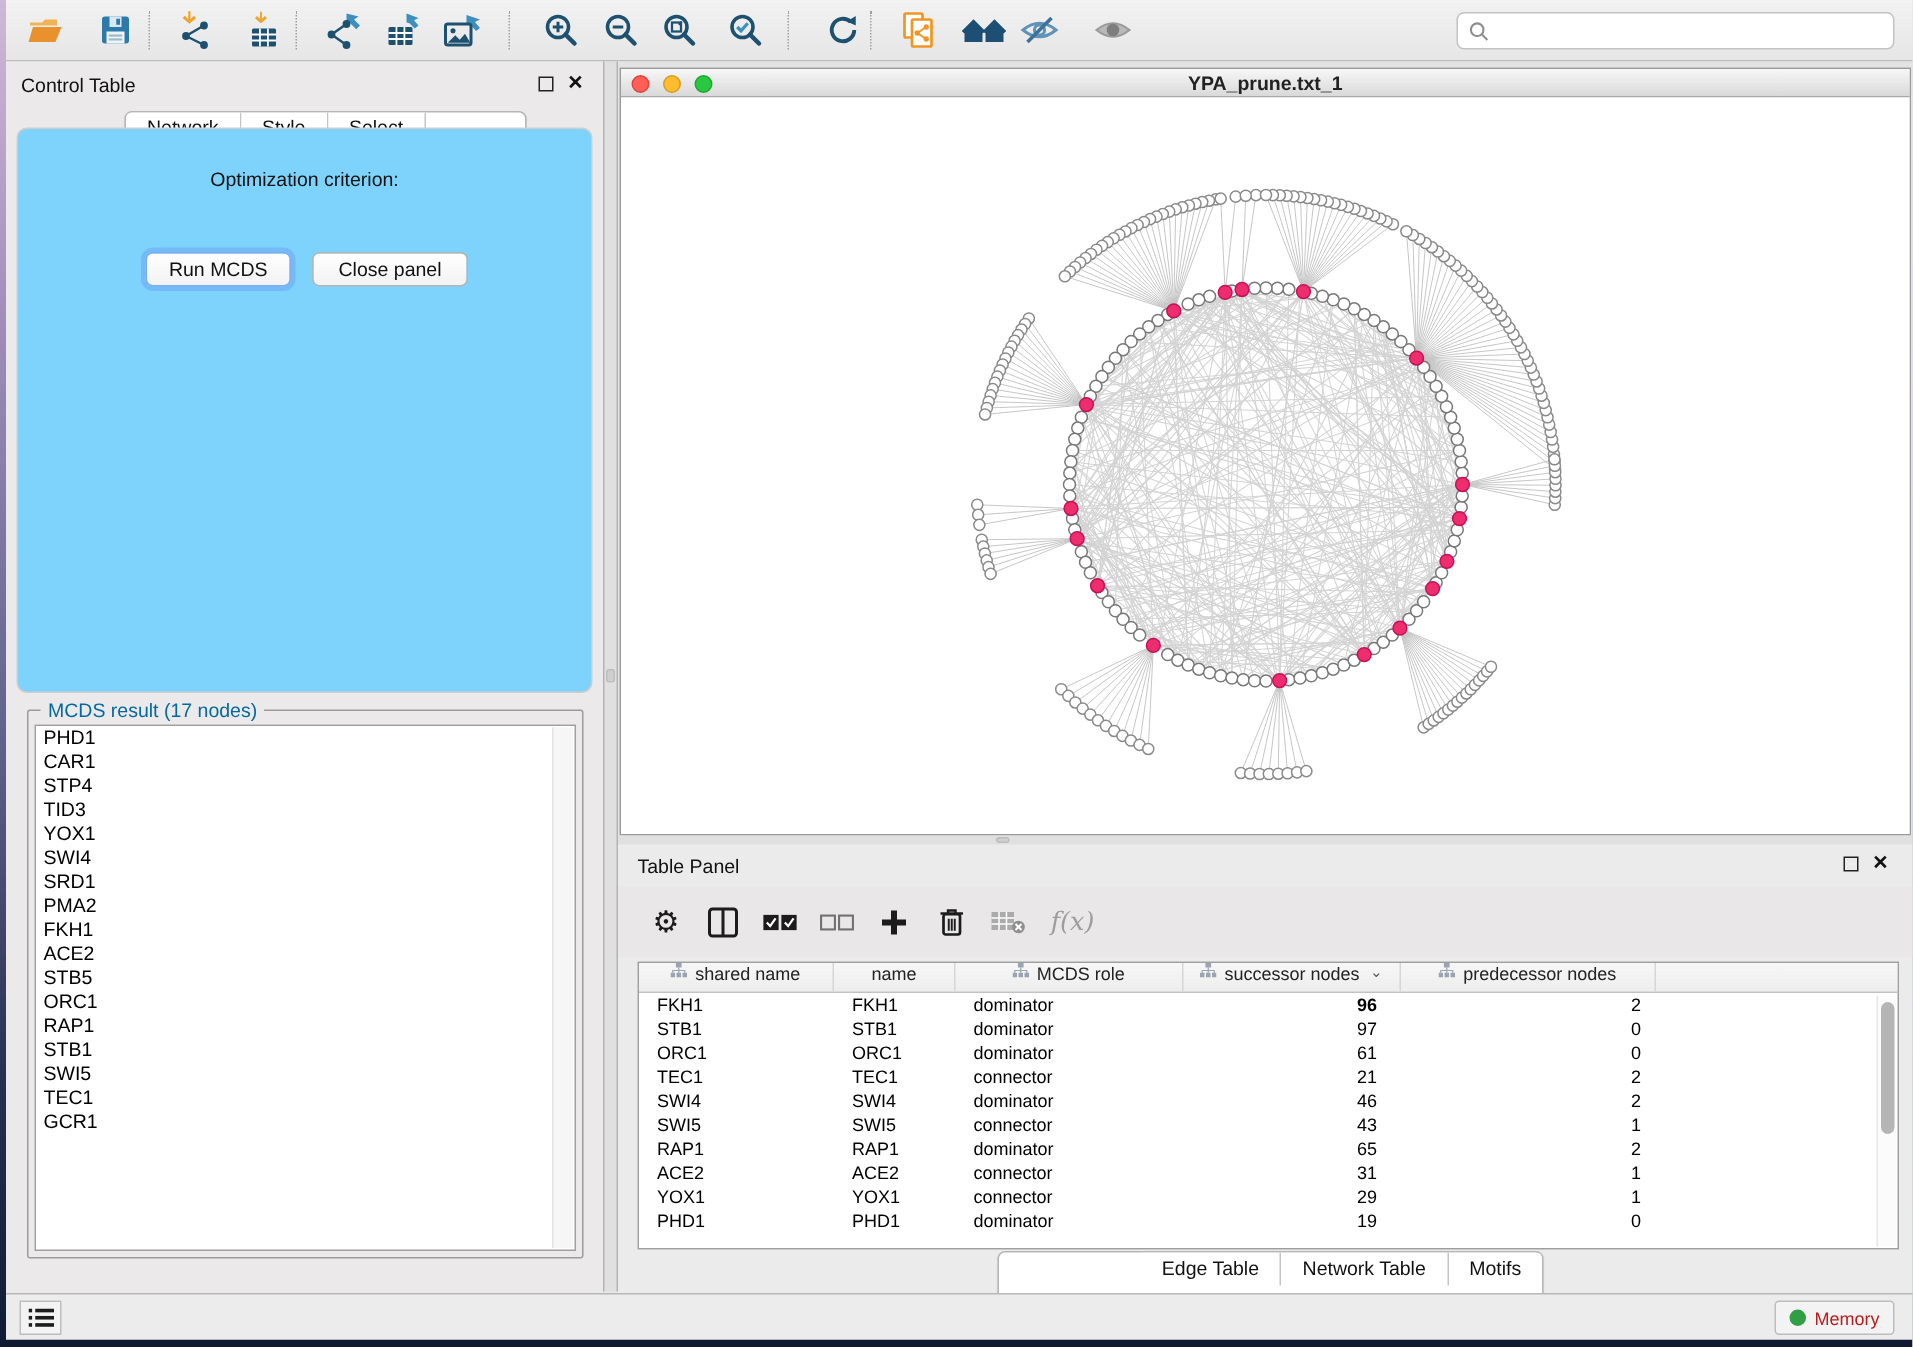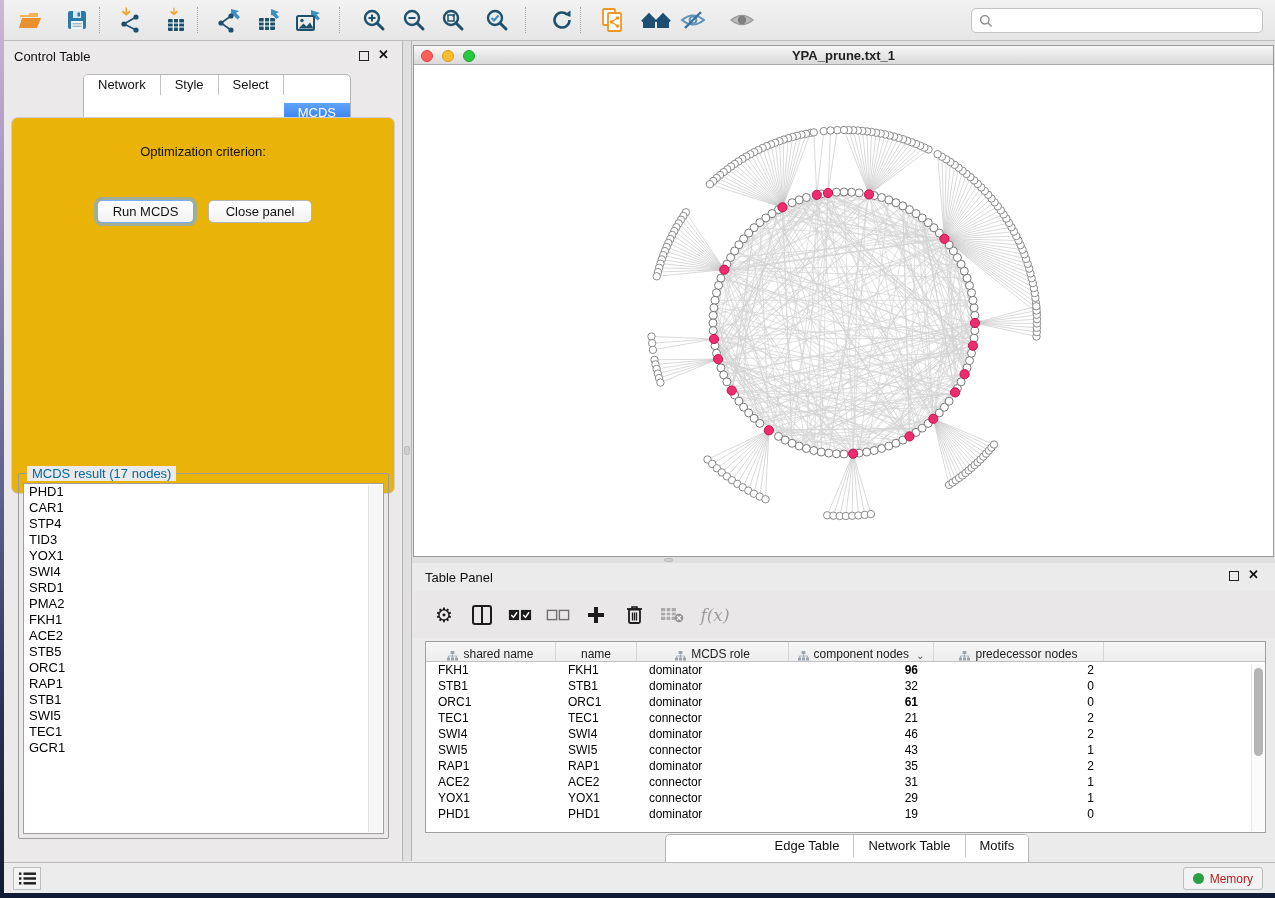--- a/index.html
+++ b/index.html
@@ -25,22 +25,22 @@
   .float-ic { position:absolute; top:10px; width:10px; height:10px; border:1.6px solid #222; background:transparent; }
   .close-ic { position:absolute; top:7px; font-size:13px; font-weight:bold; color:#111; line-height:14px; }
   #cp-float { right:33px; } #cp-close { right:13px; }
 
   .seg-tabs { position:absolute; display:flex; border:1px solid #b6b6b6; border-radius:5px; overflow:hidden; background:#fff; box-shadow:0 1px 1px rgba(0,0,0,.08);}
   .seg-tab { padding:0 14px; height:20px; line-height:20px; font-size:13px; color:#111; background:#fff; border-right:1px solid #c4c4c4; }
   .seg-tab:last-child { border-right:none; }
   .seg-tab.active { background:linear-gradient(180deg,#62a4f8,#2e7bf3); color:#fff;margin-top:28px; }
   #cp-tabs { left:79px; top:33px; }
 
-  #cp-inner { position:absolute; left:7px; top:44px; width:384px; height:377px; background:#eab308;
-    border:1px solid #cfcdcd; border-radius:7px;margin-top:32px; }
+  #cp-inner { position:absolute; left:7px; top:44px; width:384px; height:377px; background:#7dd3fc;
+    border:1px solid #cfcdcd; border-radius:7px; }
   #opt-label { position:absolute; left:0; top:26px; width:100%; text-align:center; font-size:13px; color:#111; }
   #criterion-combo { position:absolute; left:36px; top:51px; width:314px; height:20px; background:#fff;
     border:1px solid #b9b9b9; border-radius:4px; display:flex; align-items:center; }
   #criterion-combo .combo-text { flex:1; font-size:13px; padding-left:9px; white-space:nowrap; overflow:hidden; }
   #criterion-combo .combo-step { width:18px; height:20px; margin-right:-1px; border-radius:0 4px 4px 0;
     background:linear-gradient(180deg,#6aa9f8,#2d7bf5); position:relative; }
   .chev-up, .chev-dn { position:absolute; left:5px; width:0; height:0; border-left:4px solid transparent; border-right:4px solid transparent; }
   .chev-up { top:4px; border-bottom:4px solid #fff; }
   .chev-dn { bottom:4px; border-top:4px solid #fff; }
   .cp-btn { position:absolute; top:82px; height:23px; background:linear-gradient(180deg,#ffffff,#f2f2f2);
@@ -79,21 +79,21 @@
   #tp-title { position:absolute; left:13px; top:7px; font-size:13px; color:#111; }
   #tp-float { right:36px; } #tp-close { right:16px; }
   #tp-toolbar { position:absolute; left:0; top:28px; width:100%; height:47px; background:#e9e7e7;
     display:flex; align-items:center; padding-left:20px; }
   .tp-ic { width:24px; margin-right:14px; display:flex; justify-content:center; align-items:center; }
   .gear-glyph { font-size:20px; color:#1c1c1c; line-height:20px; }
   .fx-glyph { font-family:"DejaVu Serif", serif; font-style:italic; font-size:17px; color:#9d9d9d; }
 
   #data-table { position:absolute; left:13px; top:78px; width:841px; height:192px; background:#fff; border:1px solid #9f9f9f; overflow:hidden; }
   #dt-header { display:flex; height:20px; background:linear-gradient(180deg,#f7f7f7,#ededed); border-bottom:1px solid #c2c2c2; }
-  .col-h { display:flex; align-items:flex-end; justify-content:center; border-right:1px solid #d6d6d6; font-size:12px; color:#222; gap:5px; }
+  .col-h { display:flex; align-items:flex-start; justify-content:center; border-right:1px solid #d6d6d6; font-size:12px; color:#222; gap:5px; }
   .col-h .sort { color:#555; font-size:10px; margin-left:2px; }
   .dt-row { display:flex; height:16px; line-height:16px; font-size:12px; color:#000; }
   .dt-cell { overflow:hidden; white-space:nowrap; }
   #dt-scroll { position:absolute; top:22px; right:1px; bottom:1px; width:13px; background:#fbfbfb; border-left:1px solid #e6e6e6; }
   #dt-thumb { position:absolute; top:4px; left:2px; width:9px; height:88px; background:#b5b5b5; border-radius:5px; }
   #tp-tabs { left:253px; top:271px; }
   #tp-tabs .seg-tab { height:22px; line-height:22px; }
 
   
   #status-bar { position:absolute; left:0; top:862px; width:1271px; height:31px; background:#ececec; border-top:1px solid #b8b8b8; }
@@ -1182,21 +1182,21 @@
               <div class="col-h" style="width: 145px;">
                 <svg class="tree-ic" width="11" height="10" viewBox="0 0 11 10">
                   <g fill="#7d8b9b">
                     <rect x="3.6" y="0" width="3.8" height="3"></rect>
                     <rect x="0" y="6.5" width="3" height="3"></rect>
                     <rect x="4" y="6.5" width="3" height="3"></rect>
                     <rect x="8" y="6.5" width="3" height="3"></rect>
                   </g>
                   <path d="M5.5 3v2M1.5 6.5V5h8v1.5M5.5 5v1.5" stroke="#7d8b9b" stroke-width="0.8" fill="none"></path>
                 </svg>
-                <span>component nodes</span>
+                <span>successor nodes</span>
                 <span class="sort">⌄</span>
               </div>
               <div class="col-h" style="width: 170px;">
                 <svg class="tree-ic" width="11" height="10" viewBox="0 0 11 10">
                   <g fill="#7d8b9b">
                     <rect x="3.6" y="0" width="3.8" height="3"></rect>
                     <rect x="0" y="6.5" width="3" height="3"></rect>
                     <rect x="4" y="6.5" width="3" height="3"></rect>
                     <rect x="8" y="6.5" width="3" height="3"></rect>
                   </g>
@@ -1211,28 +1211,28 @@
                 <div class="dt-cell" style="width: 130px; padding-left: 12px;">FKH1</div>
                 <div class="dt-cell" style="width: 81px; padding-left: 12px;">FKH1</div>
                 <div class="dt-cell" style="width: 152px; padding-left: 12px;">dominator</div>
                 <div class="dt-cell" style="width: 145px; text-align: right; padding-right: 16px; font-weight: bold;">96</div>
                 <div class="dt-cell" style="width: 170px; text-align: right; padding-right: 10px;">2</div>
               </div>
               <div class="dt-row">
                 <div class="dt-cell" style="width: 130px; padding-left: 12px;">STB1</div>
                 <div class="dt-cell" style="width: 81px; padding-left: 12px;">STB1</div>
                 <div class="dt-cell" style="width: 152px; padding-left: 12px;">dominator</div>
-                <div class="dt-cell" style="width: 145px; text-align: right; padding-right: 16px;">32</div>
+                <div class="dt-cell" style="width: 145px; text-align: right; padding-right: 16px;">97</div>
                 <div class="dt-cell" style="width: 170px; text-align: right; padding-right: 10px;">0</div>
               </div>
               <div class="dt-row">
                 <div class="dt-cell" style="width: 130px; padding-left: 12px;">ORC1</div>
                 <div class="dt-cell" style="width: 81px; padding-left: 12px;">ORC1</div>
                 <div class="dt-cell" style="width: 152px; padding-left: 12px;">dominator</div>
-                <div class="dt-cell" style="width: 145px; text-align: right; padding-right: 16px; font-weight: bold;">61</div>
+                <div class="dt-cell" style="width: 145px; text-align: right; padding-right: 16px;">61</div>
                 <div class="dt-cell" style="width: 170px; text-align: right; padding-right: 10px;">0</div>
               </div>
               <div class="dt-row">
                 <div class="dt-cell" style="width: 130px; padding-left: 12px;">TEC1</div>
                 <div class="dt-cell" style="width: 81px; padding-left: 12px;">TEC1</div>
                 <div class="dt-cell" style="width: 152px; padding-left: 12px;">connector</div>
                 <div class="dt-cell" style="width: 145px; text-align: right; padding-right: 16px;">21</div>
                 <div class="dt-cell" style="width: 170px; text-align: right; padding-right: 10px;">2</div>
               </div>
               <div class="dt-row">
@@ -1246,21 +1246,21 @@
                 <div class="dt-cell" style="width: 130px; padding-left: 12px;">SWI5</div>
                 <div class="dt-cell" style="width: 81px; padding-left: 12px;">SWI5</div>
                 <div class="dt-cell" style="width: 152px; padding-left: 12px;">connector</div>
                 <div class="dt-cell" style="width: 145px; text-align: right; padding-right: 16px;">43</div>
                 <div class="dt-cell" style="width: 170px; text-align: right; padding-right: 10px;">1</div>
               </div>
               <div class="dt-row">
                 <div class="dt-cell" style="width: 130px; padding-left: 12px;">RAP1</div>
                 <div class="dt-cell" style="width: 81px; padding-left: 12px;">RAP1</div>
                 <div class="dt-cell" style="width: 152px; padding-left: 12px;">dominator</div>
-                <div class="dt-cell" style="width: 145px; text-align: right; padding-right: 16px;">35</div>
+                <div class="dt-cell" style="width: 145px; text-align: right; padding-right: 16px;">65</div>
                 <div class="dt-cell" style="width: 170px; text-align: right; padding-right: 10px;">2</div>
               </div>
               <div class="dt-row">
                 <div class="dt-cell" style="width: 130px; padding-left: 12px;">ACE2</div>
                 <div class="dt-cell" style="width: 81px; padding-left: 12px;">ACE2</div>
                 <div class="dt-cell" style="width: 152px; padding-left: 12px;">connector</div>
                 <div class="dt-cell" style="width: 145px; text-align: right; padding-right: 16px;">31</div>
                 <div class="dt-cell" style="width: 170px; text-align: right; padding-right: 10px;">1</div>
               </div>
               <div class="dt-row">

